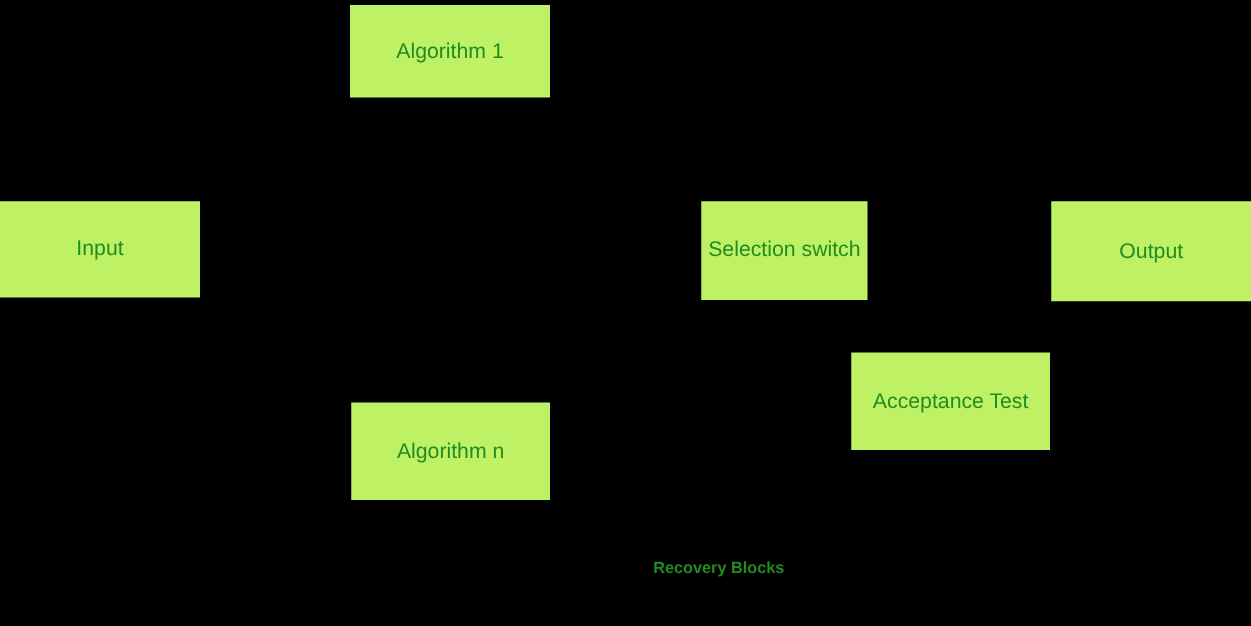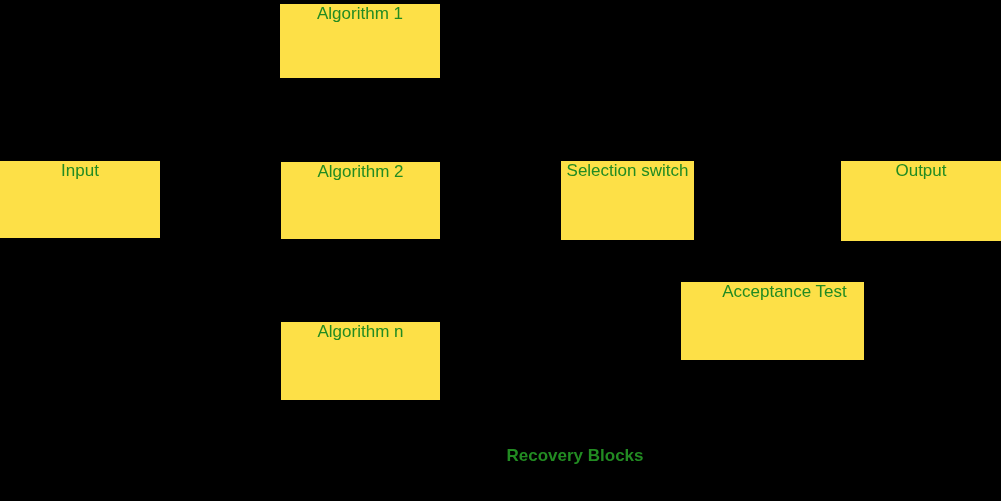--- a/index.html
+++ b/index.html
@@ -10,63 +10,61 @@
   .canvas {
     position: relative;
     width: 1001px;
     height: 501px;
     background: #000000;
     overflow: hidden;
     font-family: "Liberation Sans", sans-serif;
   }
   .node {
     position: absolute;
-    background: #fde047;
+    background: #bef264;
     color: #228B22;
     font-size: 17px;
     display: flex;
+    align-items: center;
     justify-content: center;
     text-align: center;
     line-height: 1.2;
   }
   .node-algorithm-1   { left: 280px; top: 4px;   width: 160px; height: 74px; }
   .node-input         { left: 0px;   top: 161px; width: 160px; height: 77px; }
   .node-algorithm-2   { left: 281px; top: 162px; width: 159px; height: 77px; }
   .node-selection     { left: 561px; top: 161px; width: 133px; height: 79px; }
   .node-output        { left: 841px; top: 161px; width: 160px; height: 80px; }
   .node-algorithm-n   { left: 281px; top: 322px; width: 159px; height: 78px; }
-  .node-acceptance    { left: 681px; top: 282px; width: 159px; height: 78px; padding-left: 24px; }
+  .node-acceptance    { left: 681px; top: 282px; width: 159px; height: 78px; }
   .caption {
     position: absolute;
     left: 505px;
     top: 446px;
     width: 140px;
     color: #228B22;
-    font-size: 17px;
+    font-size: 13px;
     font-weight: bold;
     text-align: center;
     white-space: nowrap;
   }
 </style>
 </head>
 <body>
 
 <div class="canvas">
 
   <div class="node node-algorithm-1">
     <span>Algorithm 1</span>
   </div>
 
   <div class="node node-input">
     <span>Input</span>
   </div>
 
-  <div class="node node-algorithm-2">
-    <span>Algorithm 2</span>
-  </div>
 
   <div class="node node-selection">
     <span>Selection switch</span>
   </div>
 
   <div class="node node-output">
     <span>Output</span>
   </div>
 
   <div class="node node-algorithm-n">

